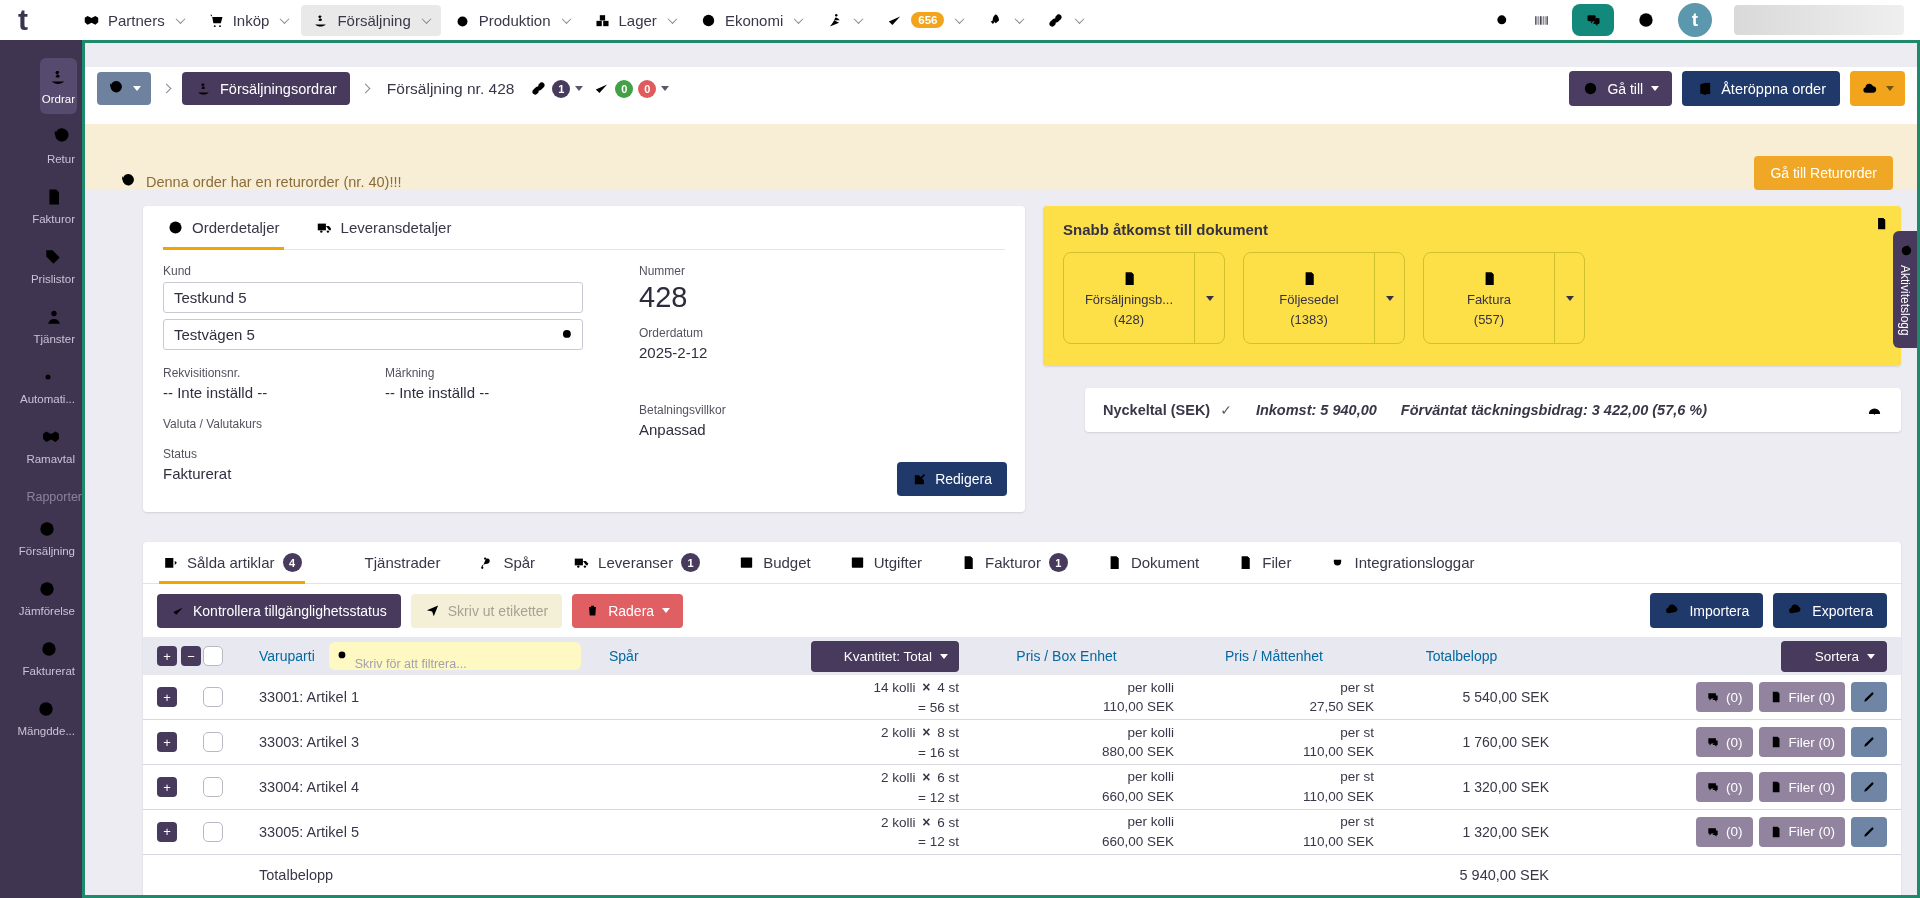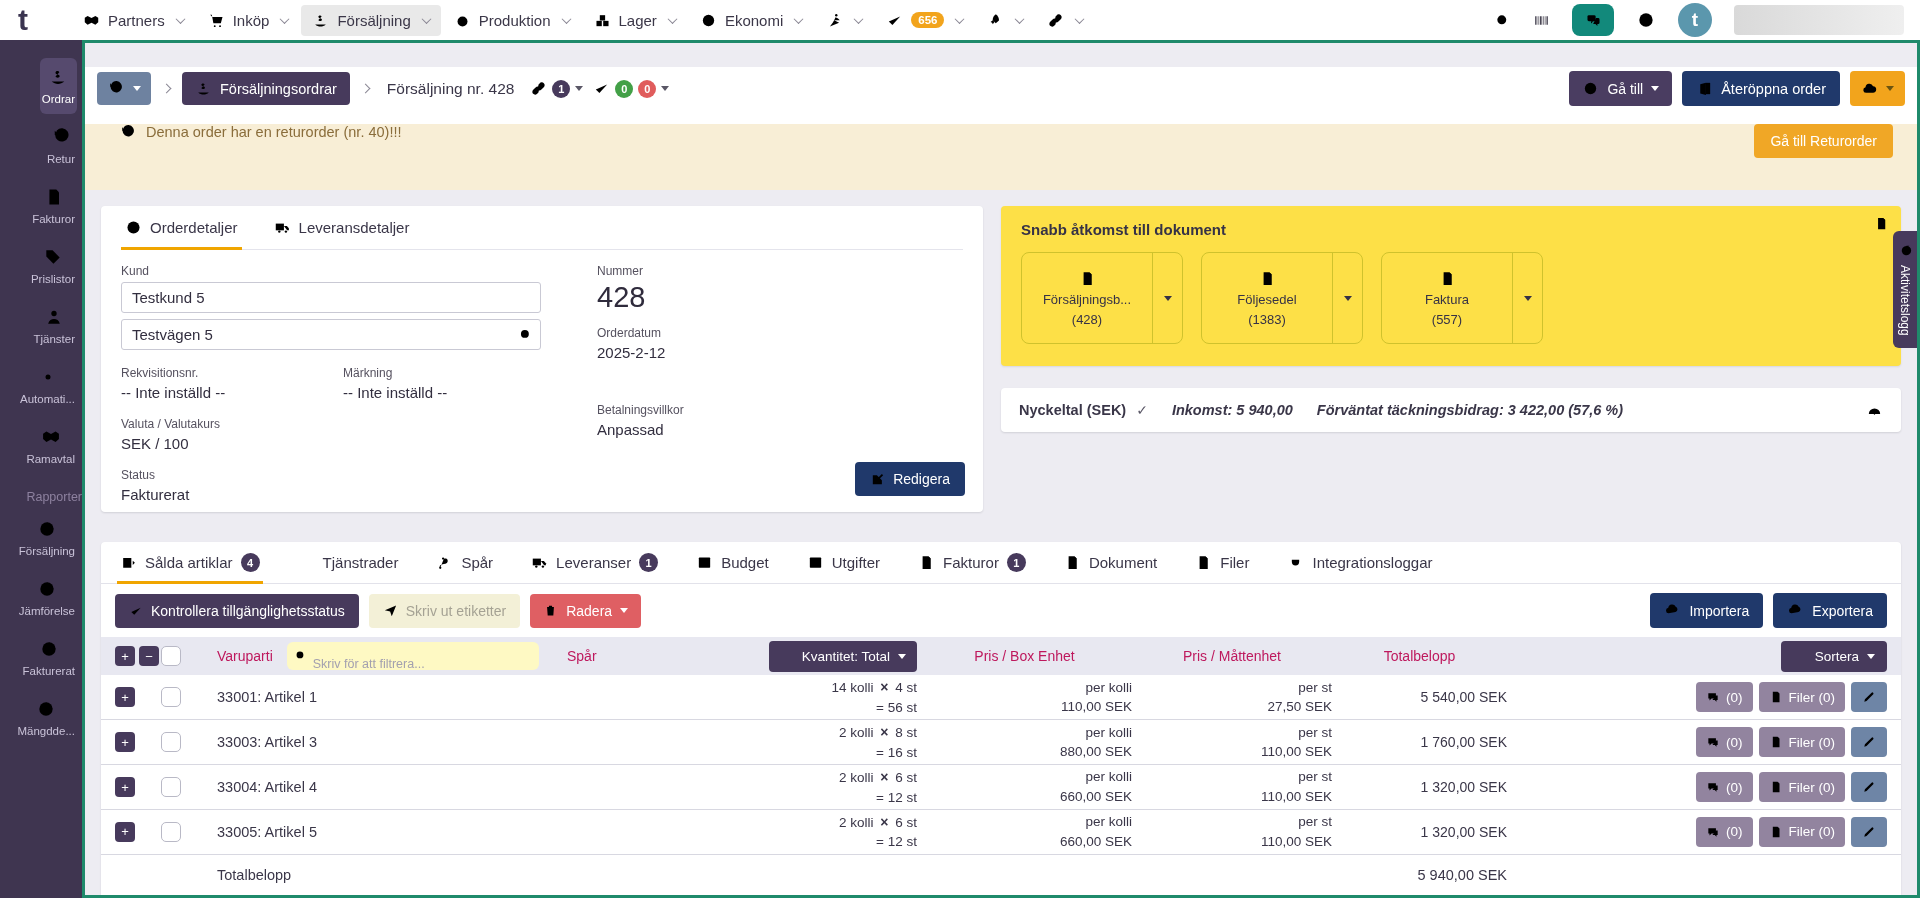--- a/index.html
+++ b/index.html
@@ -42,28 +42,28 @@
   .mini-badge { min-width:18px; height:18px; border-radius:9px; color:#fff; font-size:11px; font-weight:bold; display:flex; align-items:center; justify-content:center; padding:0 5px; }
   .mb-purple { background:#473a5c; }
   .mb-green { background:#43a047; }
   .mb-red { background:#e05c5c; }
   .tb-right { margin-left:auto; display:flex; align-items:center; gap:10px; }
   .goto-btn { background:#4a3d61; color:#fff; padding:9px 13px; }
   .reopen-btn { background:#20396b; color:#fff; padding:9px 14px; font-size:14.5px; }
   .cloud-btn { background:#f2a41c; color:#6b5410; padding:9px 11px; }
 
   
-  .banner { background:#f8eed6; display:flex; align-items:flex-start; padding:0 24px 0 34px; height:66px; color:#8a6d3b; font-size:14.5px; }
+  .banner { background:#f8eed6; display:flex; align-items:flex-end; padding:0 24px 0 34px; height:66px; color:#8a6d3b; font-size:14.5px; }
   .banner .ic { margin-right:10px; }
   .banner-btn { margin-left:auto; background:#f0a726; color:#fff; padding:9px 16px; font-size:14px; }
 
   
   .cards { flex:1; padding:16px 16px 0; display:flex; flex-direction:column; overflow:hidden; }
   .row1 { display:flex; gap:18px; }
-  .card { background:#fff; border-radius:4px; box-shadow:0 1px 2px rgba(40,40,60,.14); }
+  .card { background:#fff; border-radius:4px; box-shadow:0 1px 2px rgba(40,40,60,.14);margin-left:42px; }
   .order-card { width:882px; height:306px; position:relative; padding:0 20px 16px; }
   .ocard-tabs { display:flex; gap:28px; border-bottom:1px solid #e4e4ec; }
   .otab { display:flex; align-items:center; gap:8px; padding:13px 4px 11px; font-size:15px; color:#3a3648; cursor:pointer; border-bottom:3px solid transparent; margin-bottom:-1px; }
   .otab.active { border-bottom-color:#f0a500; }
   .ofields { display:flex; margin-top:14px; }
   .ofl { width:440px; }
   .ofr { margin-left:36px; }
   .flabel { font-size:12px; color:#55515f; margin-bottom:4px; }
   .fvalue { font-size:15px; color:#322e3f; }
   .finput { width:420px; height:31px; border:1px solid #c9c9d4; border-radius:3px; padding:0 30px 0 10px; font-size:15px; font-family:inherit; color:#322e3f; }
@@ -101,21 +101,21 @@
 
   .actions-row { display:flex; align-items:center; gap:10px; padding:9px 14px; }
   .btn-purple { background:#473a5c; color:#fff; padding:9px 14px; }
   .btn-dis { background:#f3f0d7; color:#a5a294; padding:9px 14px; }
   .btn-red { background:#df5f63; color:#fff; padding:9px 13px; }
   .acts-right { margin-left:auto; display:flex; gap:10px; }
   .btn-navy { background:#20396b; color:#fff; padding:9px 14px; }
 
   .tgrid { display:grid; grid-template-columns:46px 56px 350px 140px 210px 215px 200px 175px 1fr; align-items:center; padding:0 14px; }
   .thead { background:#e8e8f1; height:40px; }
-  .th-label { font-size:14px; color:#be185d; }
+  .th-label { font-size:14px; color:#0369a1; }
   .c-center { text-align:center; }
   .c-right { text-align:right; }
   .exp-group { display:flex; gap:4px; }
   .exp-btn { width:20px; height:20px; background:#473a5c; color:#fff; border:none; border-radius:4px; font-size:13px; line-height:1; cursor:pointer; }
   .cbox { width:20px; height:20px; border:1px solid #b9b9c6; border-radius:5px; background:#fff; cursor:pointer; }
   .varu-cell { display:flex; align-items:center; gap:14px; }
   .filter-wrap { position:relative; flex:1; max-width:252px; }
   .filter-wrap .ic { position:absolute; left:7px; top:7px; width:13px; height:13px; color:#9a97a6; }
   .filter-input { width:100%; height:28px; border:none; border-radius:6px; padding:16px 8px 0 26px; font-size:12.5px; font-family:inherit; color:#3a3648; background:#fef9c3; }
   .filter-input::placeholder { color:#a3a0af; }
@@ -664,21 +664,20 @@
                     <div class="flabel">Rekvisitionsnr.</div>
                     <div class="fvalue">-- Inte inställd --</div>
                   </div>
                   <div>
                     <div class="flabel">Märkning</div>
                     <div class="fvalue">-- Inte inställd --</div>
                   </div>
                 </div>
                 <div class="gap16">
                   <div class="flabel">Valuta / Valutakurs</div>
-                  <div class="fvalue">SEK / 100</div>
                 </div>
                 <div class="gap16">
                   <div class="flabel">Status</div>
                   <div class="fvalue">Fakturerat</div>
                 </div>
               </div>
               <div class="ofr">
                 <div class="flabel">Nummer</div>
                 <div class="big-number">428</div>
                 <div class="gap14">

